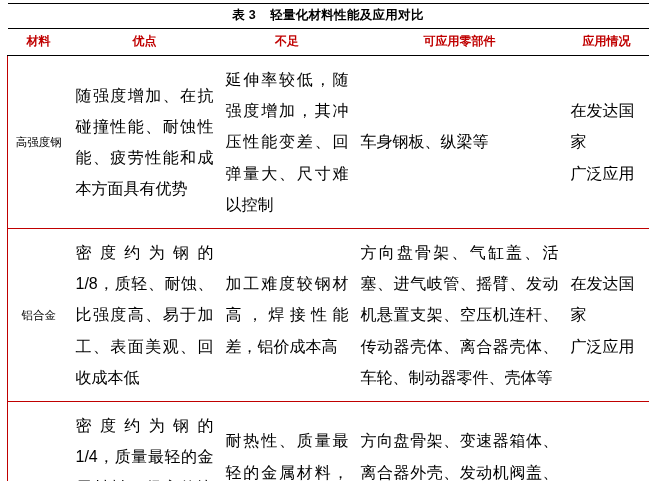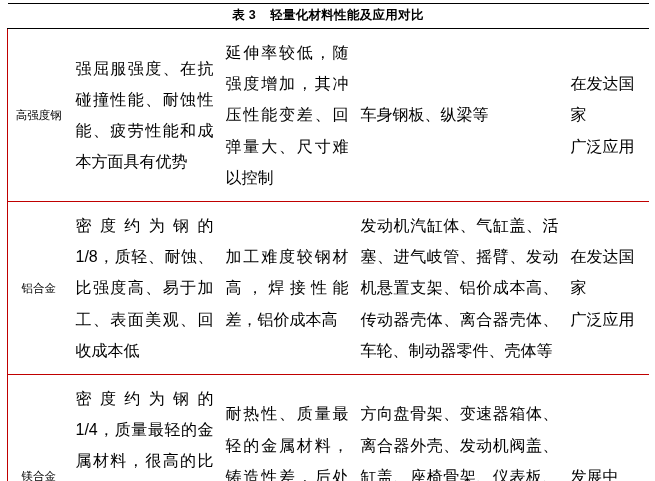--- a/index.html
+++ b/index.html
@@ -110,40 +110,47 @@
         <col class="col5">
       </colgroup>
       <tbody>
         <tr class="title-row">
           <td colspan="5">
             <span class="title-inner">
               <span class="title-num">表 3</span><span>轻量化材料性能及应用对比</span>
             </span>
           </td>
         </tr>
+        <tr class="head-row">
+          <td>材料</td>
+          <td>优点</td>
+          <td>不足</td>
+          <td>可应用零部件</td>
+          <td>应用情况</td>
+        </tr>
 
         <tr class="body-row">
           <td class="col-mat redline-left">高强度钢</td>
-          <td class="col-text">强屈服强度、在抗碰撞性能、耐蚀性能、疲劳性能和成本方面具有优势</td>
+          <td class="col-text">随强度增加、在抗碰撞性能、耐蚀性能、疲劳性能和成本方面具有优势</td>
           <td class="col-text">延伸率较低，随强度增加，其冲压性能变差、回弹量大、尺寸难以控制</td>
           <td class="col-text">车身钢板、纵梁等</td>
           <td class="col-app">
             <span class="app-line">在发达国家</span>
             <span class="app-line">广泛应用</span>
           </td>
         </tr>
         <tr class="divider-row">
           <td colspan="5"></td>
         </tr>
 
         <tr class="body-row">
           <td class="col-mat redline-left">铝合金</td>
           <td class="col-text">密度约为钢的 1/8，质轻、耐蚀、比强度高、易于加工、表面美观、回收成本低</td>
           <td class="col-text">加工难度较钢材高，焊接性能差，铝价成本高</td>
-          <td class="col-text">发动机汽缸体、气缸盖、活塞、进气岐管、摇臂、发动机悬置支架、铝价成本高、传动器壳体、离合器壳体、车轮、制动器零件、壳体等</td>
+          <td class="col-text">方向盘骨架、气缸盖、活塞、进气岐管、摇臂、发动机悬置支架、空压机连杆、传动器壳体、离合器壳体、车轮、制动器零件、壳体等</td>
           <td class="col-app">
             <span class="app-line">在发达国家</span>
             <span class="app-line">广泛应用</span>
           </td>
         </tr>
         <tr class="divider-row">
           <td colspan="5"></td>
         </tr>
 
         <tr class="body-row">

